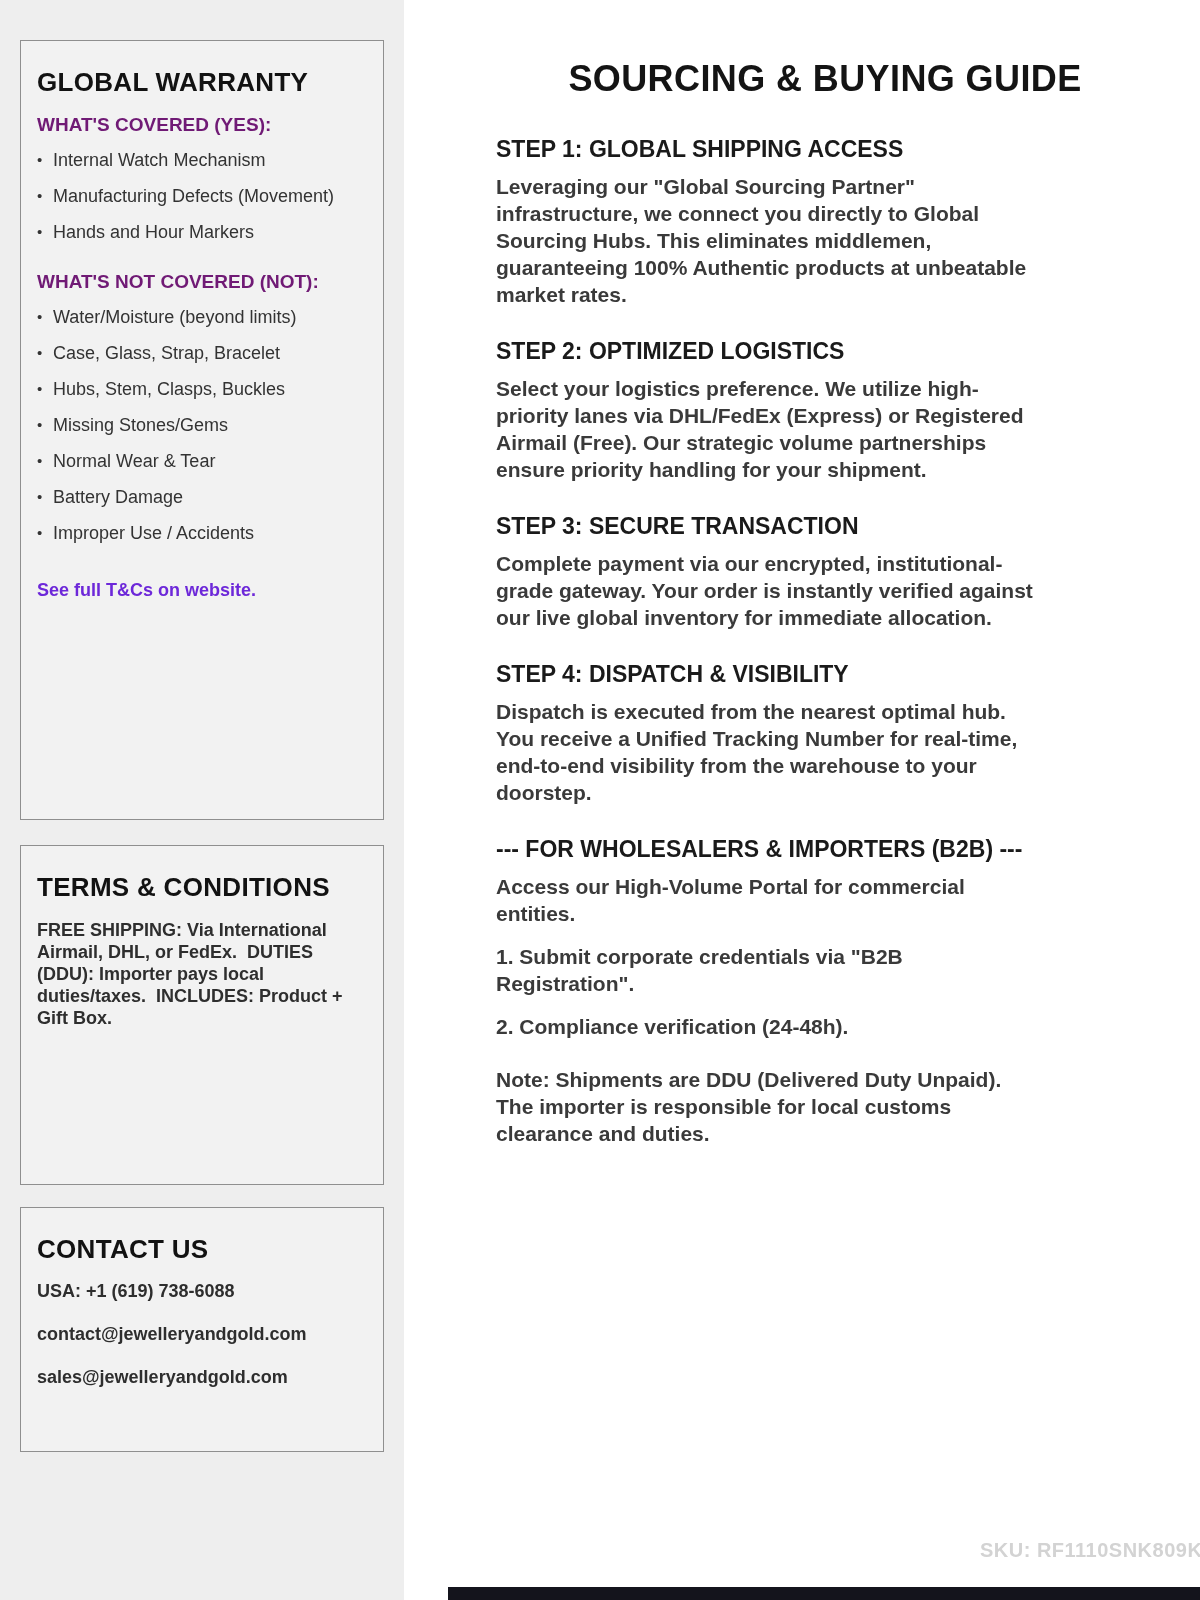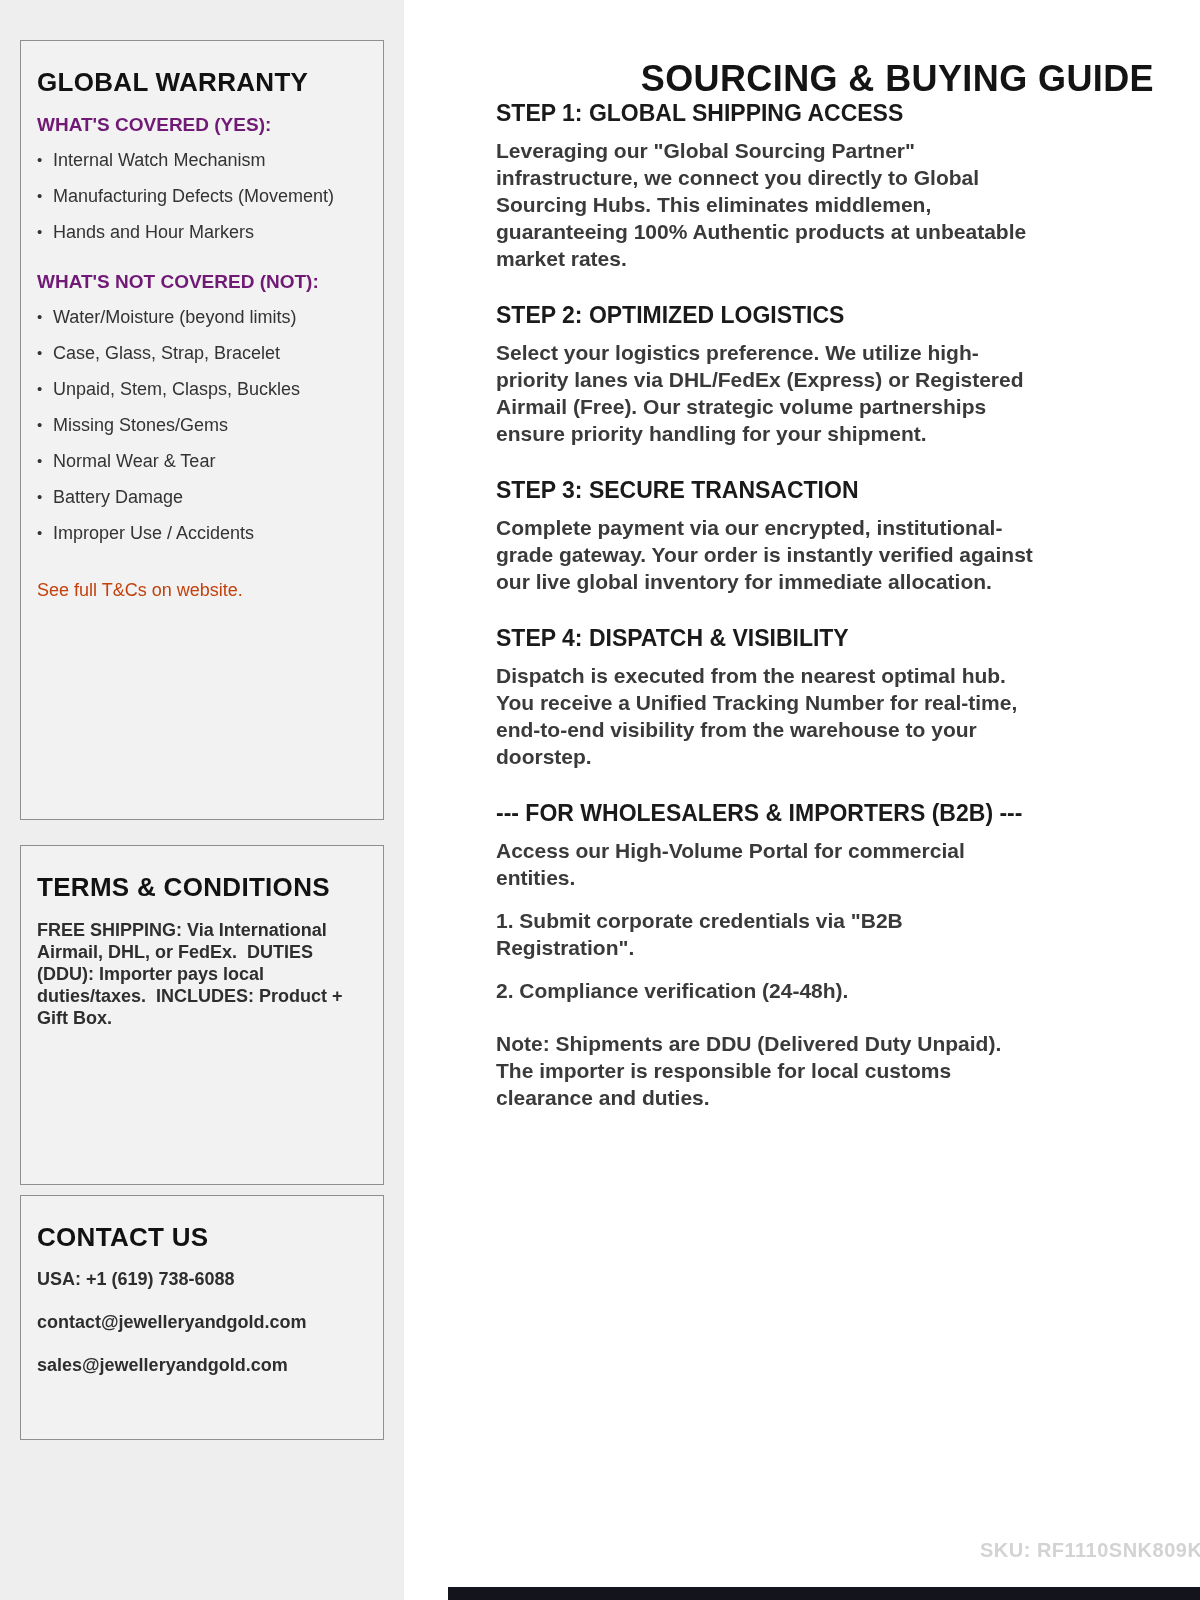--- a/index.html
+++ b/index.html
@@ -17,63 +17,64 @@
     width: 404px; height: 1600px;
     background: #eeeeee;
     padding: 40px 20px;
   }
   .panel {
     background: #f2f2f2;
     border: 1px solid #8f8f8f;
     padding: 26px 16px 0 16px;
   }
   .panel-warranty { height: 780px; margin-bottom: 25px; }
-  .panel-terms    { height: 340px; margin-bottom: 10px; }
+  .panel-terms    { height: 340px; margin-bottom: 22px; }
   .panel-contact  { height: 245px; }
   .panel-title {
     font-size: 26px; font-weight: 800; color: #121212;
     letter-spacing: .3px; margin-bottom: 16px;
   }
   .subhead {
     font-size: 19px; font-weight: 700; color: #701a75;
     margin: 28px 0 14px;
   }
   .subhead.first { margin-top: 4px; }
   .bullet-list { list-style: none; }
   .bullet-list li {
     font-size: 18px; font-weight: 400; color: #333333;
     position: relative; padding-left: 16px; margin-bottom: 15px;
   }
   .bullet-list li::before {
     content: "•"; position: absolute; left: 0; top: 1px;
     font-size: 15px; color: #333333;
   }
   .footnote {
-    font-size: 18px; font-weight: 400; color: #c2410c;
+    font-size: 18px; font-weight: 700; color: #6d28d9;
     margin-top: 36px;
   }
   .terms-body {
     font-size: 18px; font-weight: 700; color: #2e2e2e;
     line-height: 22px; max-width: 330px; white-space: pre-wrap;
   }
   .contact-line {
     font-size: 18px; font-weight: 700; color: #2e2e2e;
     margin-bottom: 22px;
   }
 
   
   .main {
     position: absolute; left: 448px; top: 0;
     width: 752px; height: 1600px;
     background: #ffffff;
     padding: 58px 46px 0 48px;
   }
   .main-title {
     font-size: 36px; font-weight: 800; color: #141414;
-    text-align: right; letter-spacing: .4px;
+    text-align: center; letter-spacing: .4px;
+    margin-bottom: 36px;
   }
   .step-heading {
     font-size: 23px; font-weight: 800; color: #1a1a1a;
     margin: 30px 0 10px;
   }
   .step-heading.first { margin-top: 0; }
   .step-body, .b2b-text {
     font-size: 21px; font-weight: 600; color: #3a3a3a;
     line-height: 27px; max-width: 545px;
   }
@@ -102,21 +103,21 @@
     <ul class="bullet-list">
       <li>Internal Watch Mechanism</li>
       <li>Manufacturing Defects (Movement)</li>
       <li>Hands and Hour Markers</li>
     </ul>
 
     <div class="subhead">WHAT'S NOT COVERED (NOT):</div>
     <ul class="bullet-list">
       <li>Water/Moisture (beyond limits)</li>
       <li>Case, Glass, Strap, Bracelet</li>
-      <li>Unpaid, Stem, Clasps, Buckles</li>
+      <li>Hubs, Stem, Clasps, Buckles</li>
       <li>Missing Stones/Gems</li>
       <li>Normal Wear &amp; Tear</li>
       <li>Battery Damage</li>
       <li>Improper Use / Accidents</li>
     </ul>
 
     <div class="footnote">See full T&amp;Cs on website.</div>
   </section>
 
   <section class="panel panel-terms">

